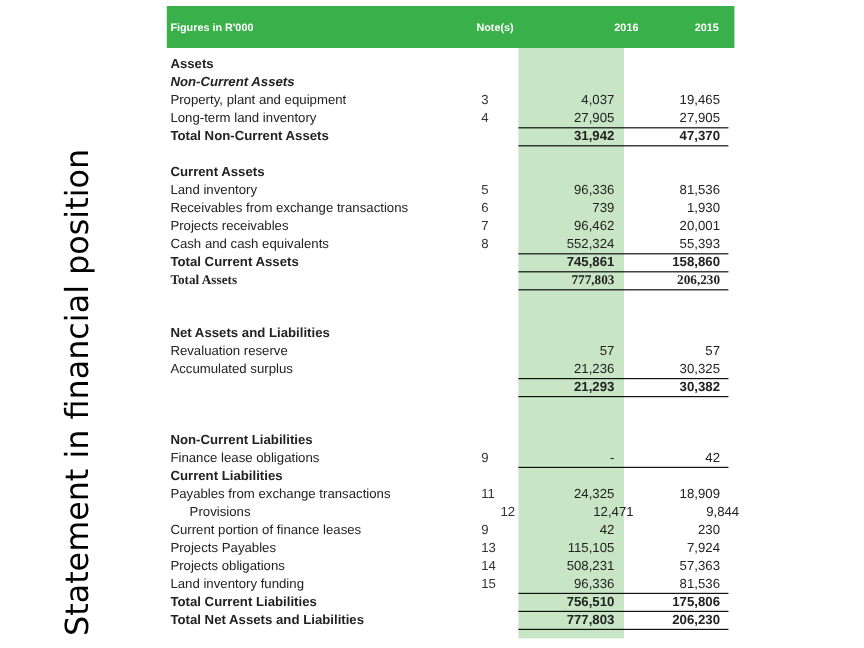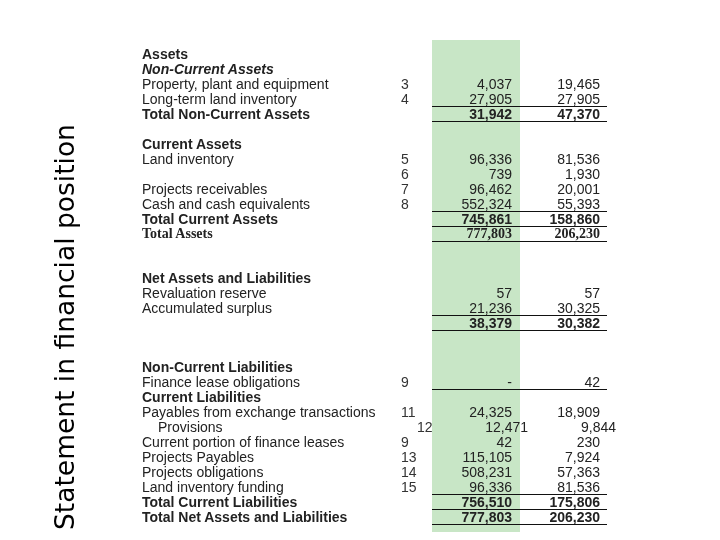--- a/index.html
+++ b/index.html
@@ -9,36 +9,42 @@
                 font-family:"DejaVu Sans", sans-serif; font-size:26.5px; color:#000; white-space:nowrap;
                 line-height:40px; width:510px; }
   .sheet { position:absolute; left:139px; top:5px; width:472px; height:530px; }
   .hdr { position:absolute; left:0; top:0; width:473px; height:35px; background:#39b04a; }
   .hdr span { position:absolute; top:13px; font-size:9px; font-weight:bold; color:#ffffff; }
   .hdr .h-fig { left:3px; }
   .hdr .h-note { left:258px; }
   .hdr .h-2016 { left:340px; width:53px; text-align:right; }
   .hdr .h-2015 { left:405px; width:55px; text-align:right; }
   .green-col { position:absolute; left:293px; top:35px; width:88px; height:492px; background:#c8e6c6; }
-  .row { position:absolute; left:0; width:470px; height:14px; font-size:14px; line-height:14px; }
+  .row { position:absolute; left:0; width:470px; height:14px; font-size:11px; line-height:14px; }
   .row .lbl { position:absolute; left:3px; white-space:nowrap; color:#222; }
   .row .note { position:absolute; left:262px; width:20px; text-align:left; color:#333; }
   .row .v16 { position:absolute; left:293px; width:80px; text-align:right; color:#222; }
   .row .v15 { position:absolute; left:381px; width:80px; text-align:right; color:#222; }
   .row.bold .lbl, .row.bold .v16, .row.bold .v15 { font-weight:bold; }
   .row.italic .lbl { font-style:italic; font-weight:bold;text-align:right; }
   .row.head .lbl { font-weight:bold; }
   .rule { position:absolute; left:293px; width:175px; height:1px; background:#111; }
 </style>
 </head>
 <body>
 
 <div class="side-title">Statement in financial position</div>
 
 <div class="sheet">
+  <div class="hdr">
+    <span class="h-fig">Figures in R'000</span>
+    <span class="h-note">Note(s)</span>
+    <span class="h-2016">2016</span>
+    <span class="h-2015">2015</span>
+  </div>
   <div class="green-col"></div>
   <div id="rows">
       <div class="row head" style="top: 42px;">
         <span class="lbl">Assets</span>
         <span class="note"></span>
         <span class="v16"></span>
         <span class="v15"></span>
       </div>
       <div class="row italic" style="top: 57px;">
         <span class="lbl">Non-Current Assets</span>
@@ -70,20 +76,21 @@
         <span class="v16"></span>
         <span class="v15"></span>
       </div>
       <div class="row" style="top: 147px;">
         <span class="lbl">Land inventory</span>
         <span class="note">5</span>
         <span class="v16">96,336</span>
         <span class="v15">81,536</span>
       </div>
       <div class="row" style="top: 162px;">
+        <span class="lbl">Receivables from exchange transactions</span>
         <span class="note">6</span>
         <span class="v16">739</span>
         <span class="v15">1,930</span>
       </div>
       <div class="row" style="top: 177px;">
         <span class="lbl">Projects receivables</span>
         <span class="note">7</span>
         <span class="v16">96,462</span>
         <span class="v15">20,001</span>
       </div>
@@ -119,21 +126,21 @@
       </div>
       <div class="row" style="top: 296px;">
         <span class="lbl">Accumulated surplus</span>
         <span class="note"></span>
         <span class="v16">21,236</span>
         <span class="v15">30,325</span>
       </div>
       <div class="row bold" style="top: 311px;">
         <span class="lbl"></span>
         <span class="note"></span>
-        <span class="v16">38,379</span>
+        <span class="v16">21,293</span>
         <span class="v15">30,382</span>
       </div>
       <div class="row head" style="top: 355px;">
         <span class="lbl">Non-Current Liabilities</span>
         <span class="note"></span>
         <span class="v16"></span>
         <span class="v15"></span>
       </div>
       <div class="row" style="top: 370px;">
         <span class="lbl">Finance lease obligations</span>

